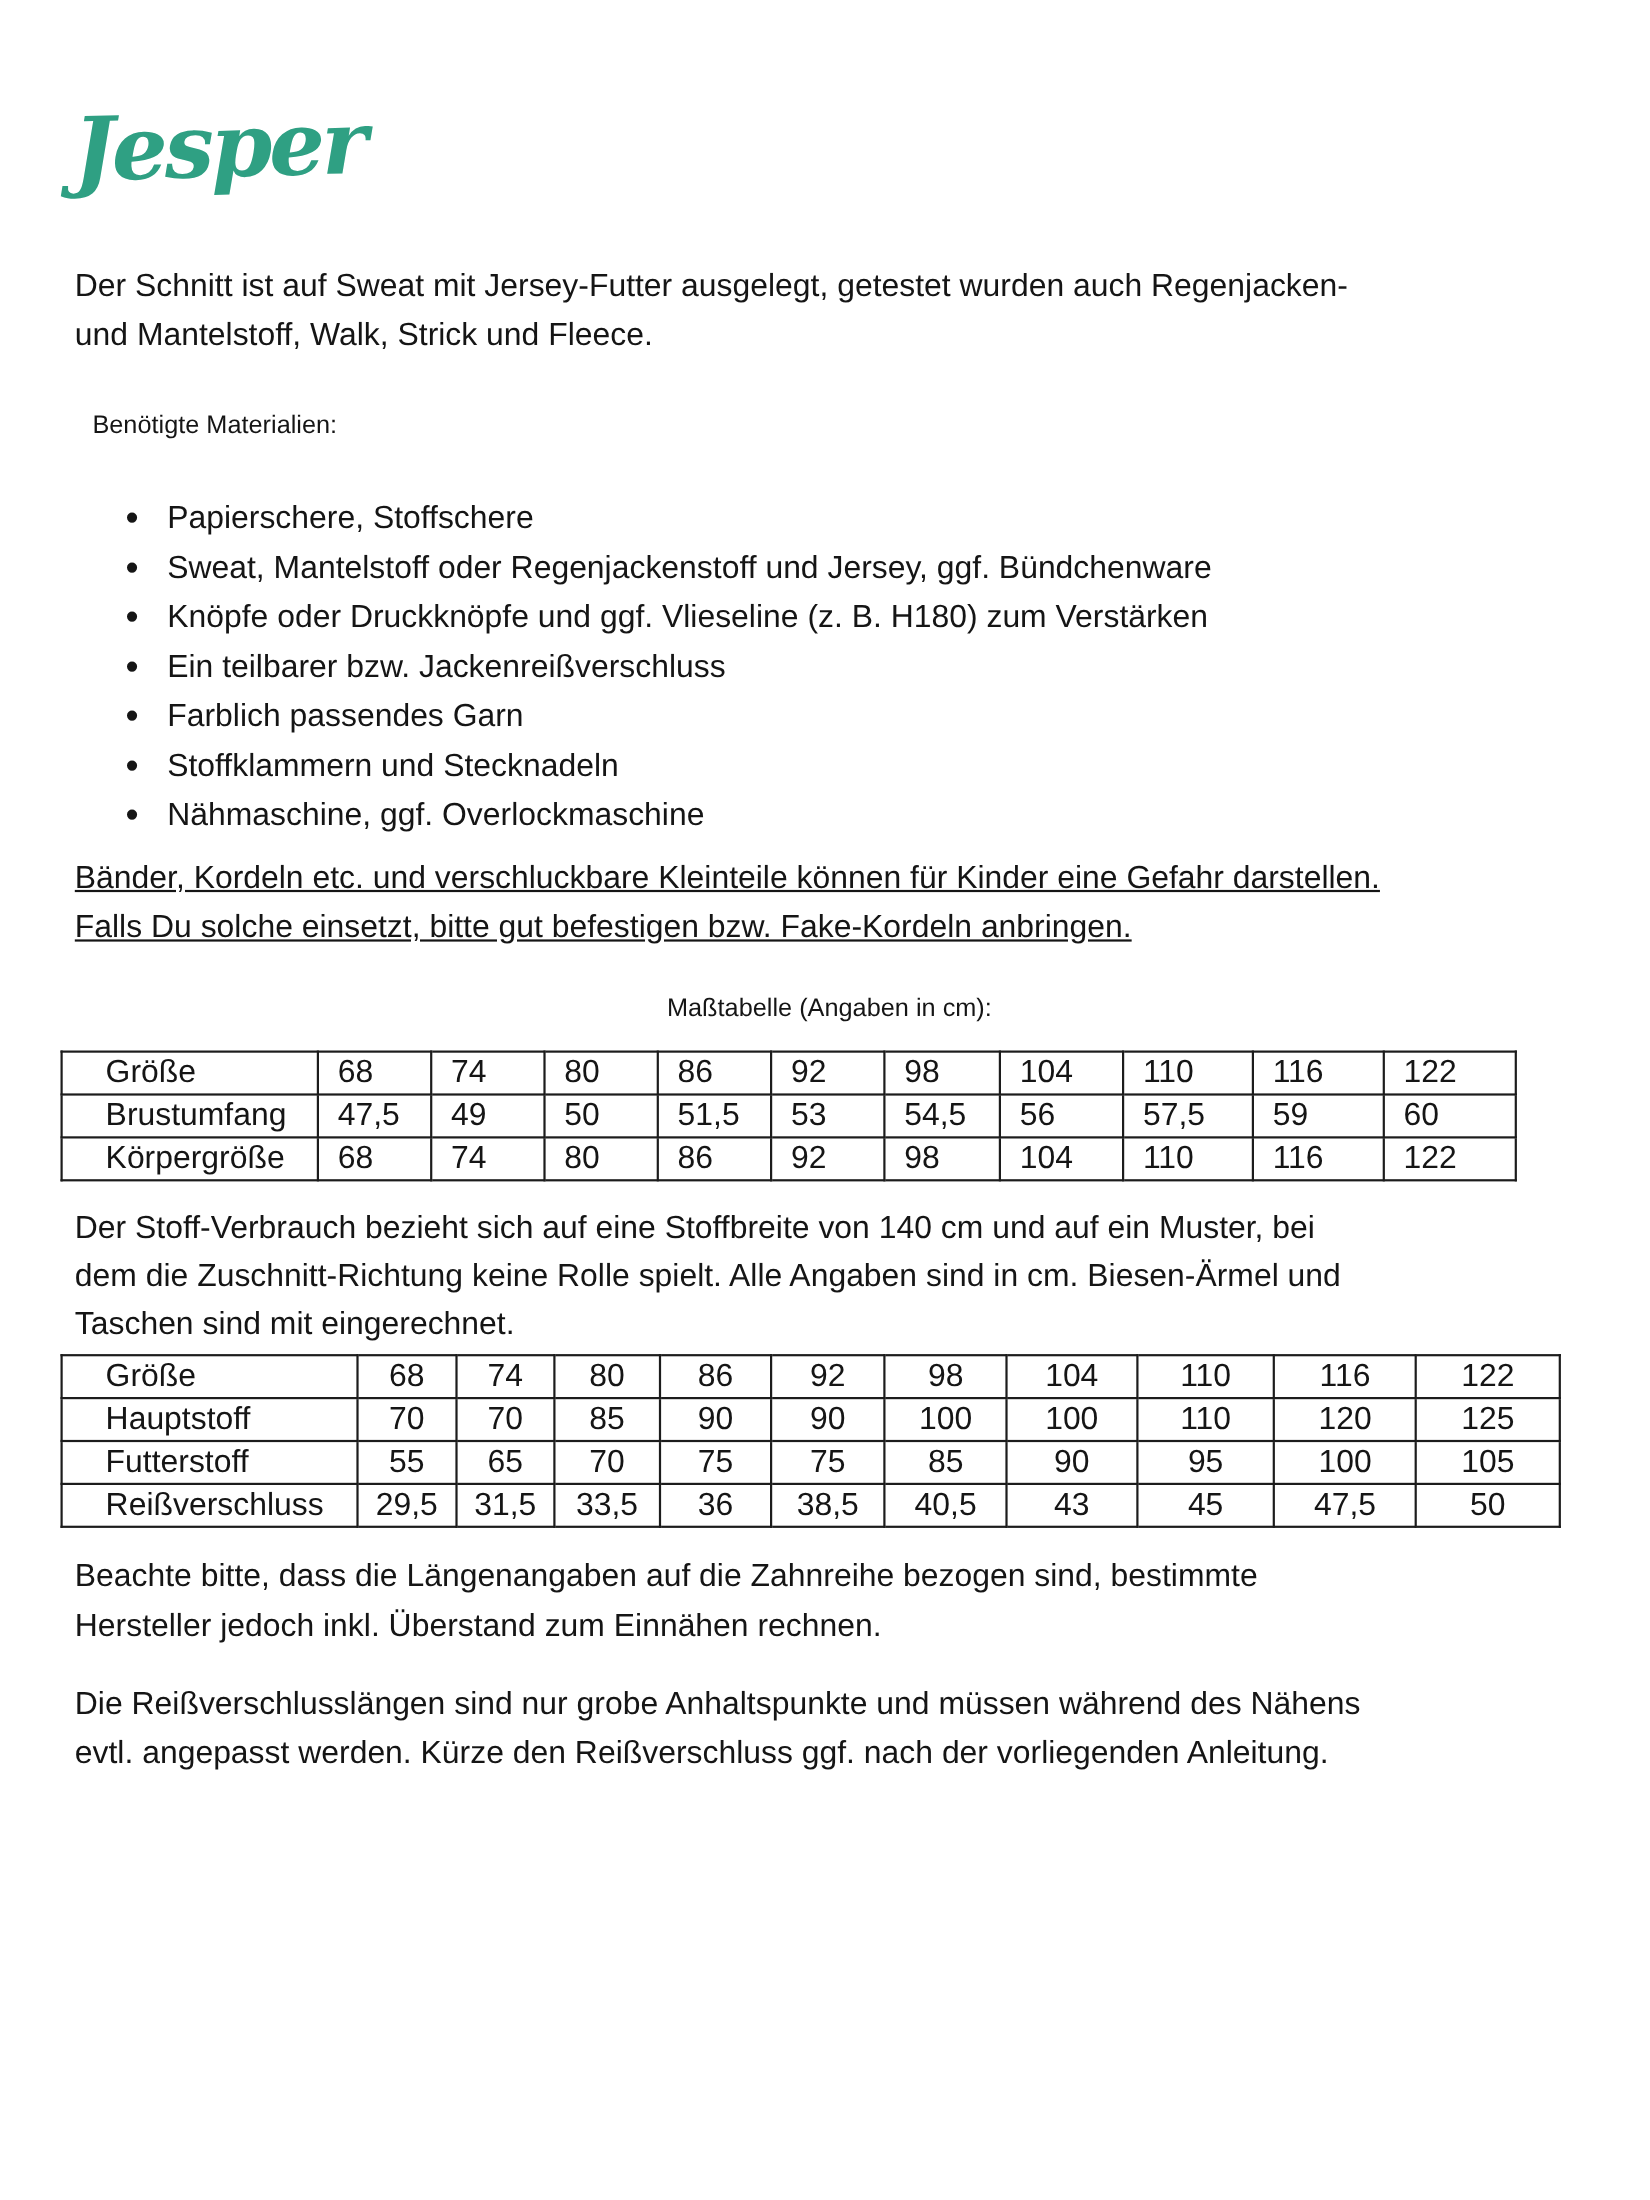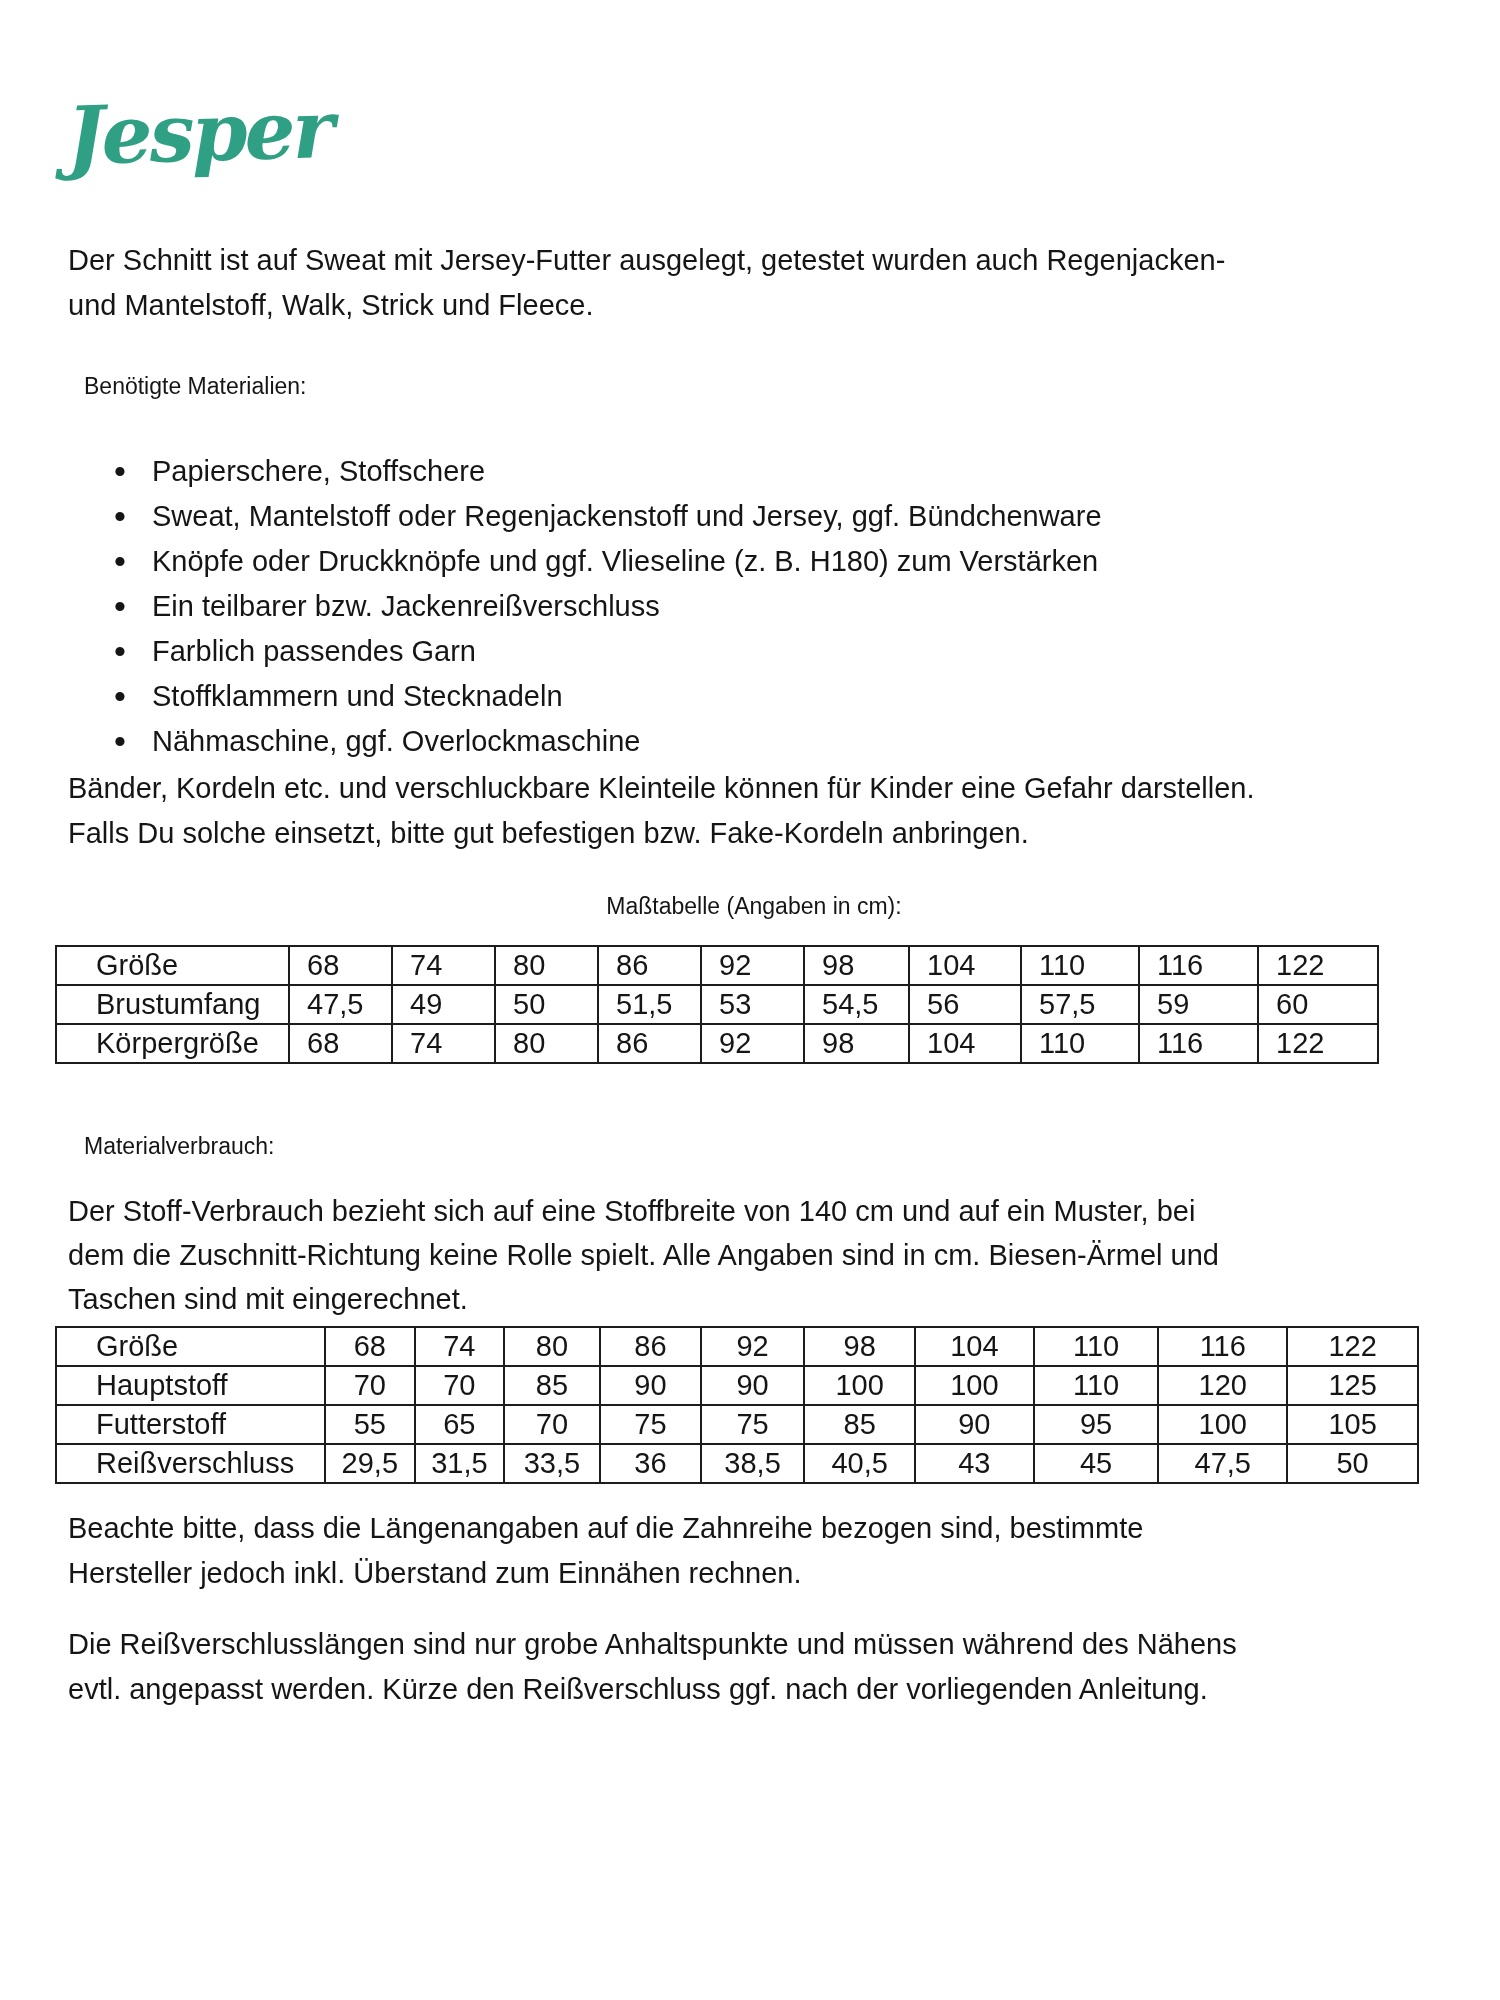--- a/index.html
+++ b/index.html
@@ -48,21 +48,21 @@
     padding-left: 84px;
     line-height: 45px;
   }
   ul.materials li::before {
     content: "\2022";
     position: absolute;
     left: 46px;
     top: 0;
     font-size: 34px;
   }
-  .warning { margin-top: 2px; }
+  .warning { margin-top: 12px; text-decoration: underline; }
   .size-heading { margin-top: 28px; text-align: center; }
   table {
     border-collapse: collapse;
     table-layout: fixed;
     margin-left: -13px;
   }
   td, th {
     border: 2px solid #1c1c1c;
     padding: 0;
     height: 37px;
@@ -181,21 +181,20 @@
           <td class="val">92</td>
           <td class="val">98</td>
           <td class="val">104</td>
           <td class="val">110</td>
           <td class="val">116</td>
           <td class="val">122</td>
         </tr>
       </tbody>
   </table>
 
-  <h2 class="heading consumption-heading">Materialverbrauch:</h2>
 
   <p class="para consumption-intro">Der Stoff-Verbrauch bezieht sich auf eine Stoffbreite von 140 cm und auf ein Muster, bei
 dem die Zuschnitt-Richtung keine Rolle spielt. Alle Angaben sind in cm. Biesen-Ärmel und
 Taschen sind mit eingerechnet.</p>
 
   <table class="consumption-table">
     <colgroup>
       <col>
         <col>
         <col>

